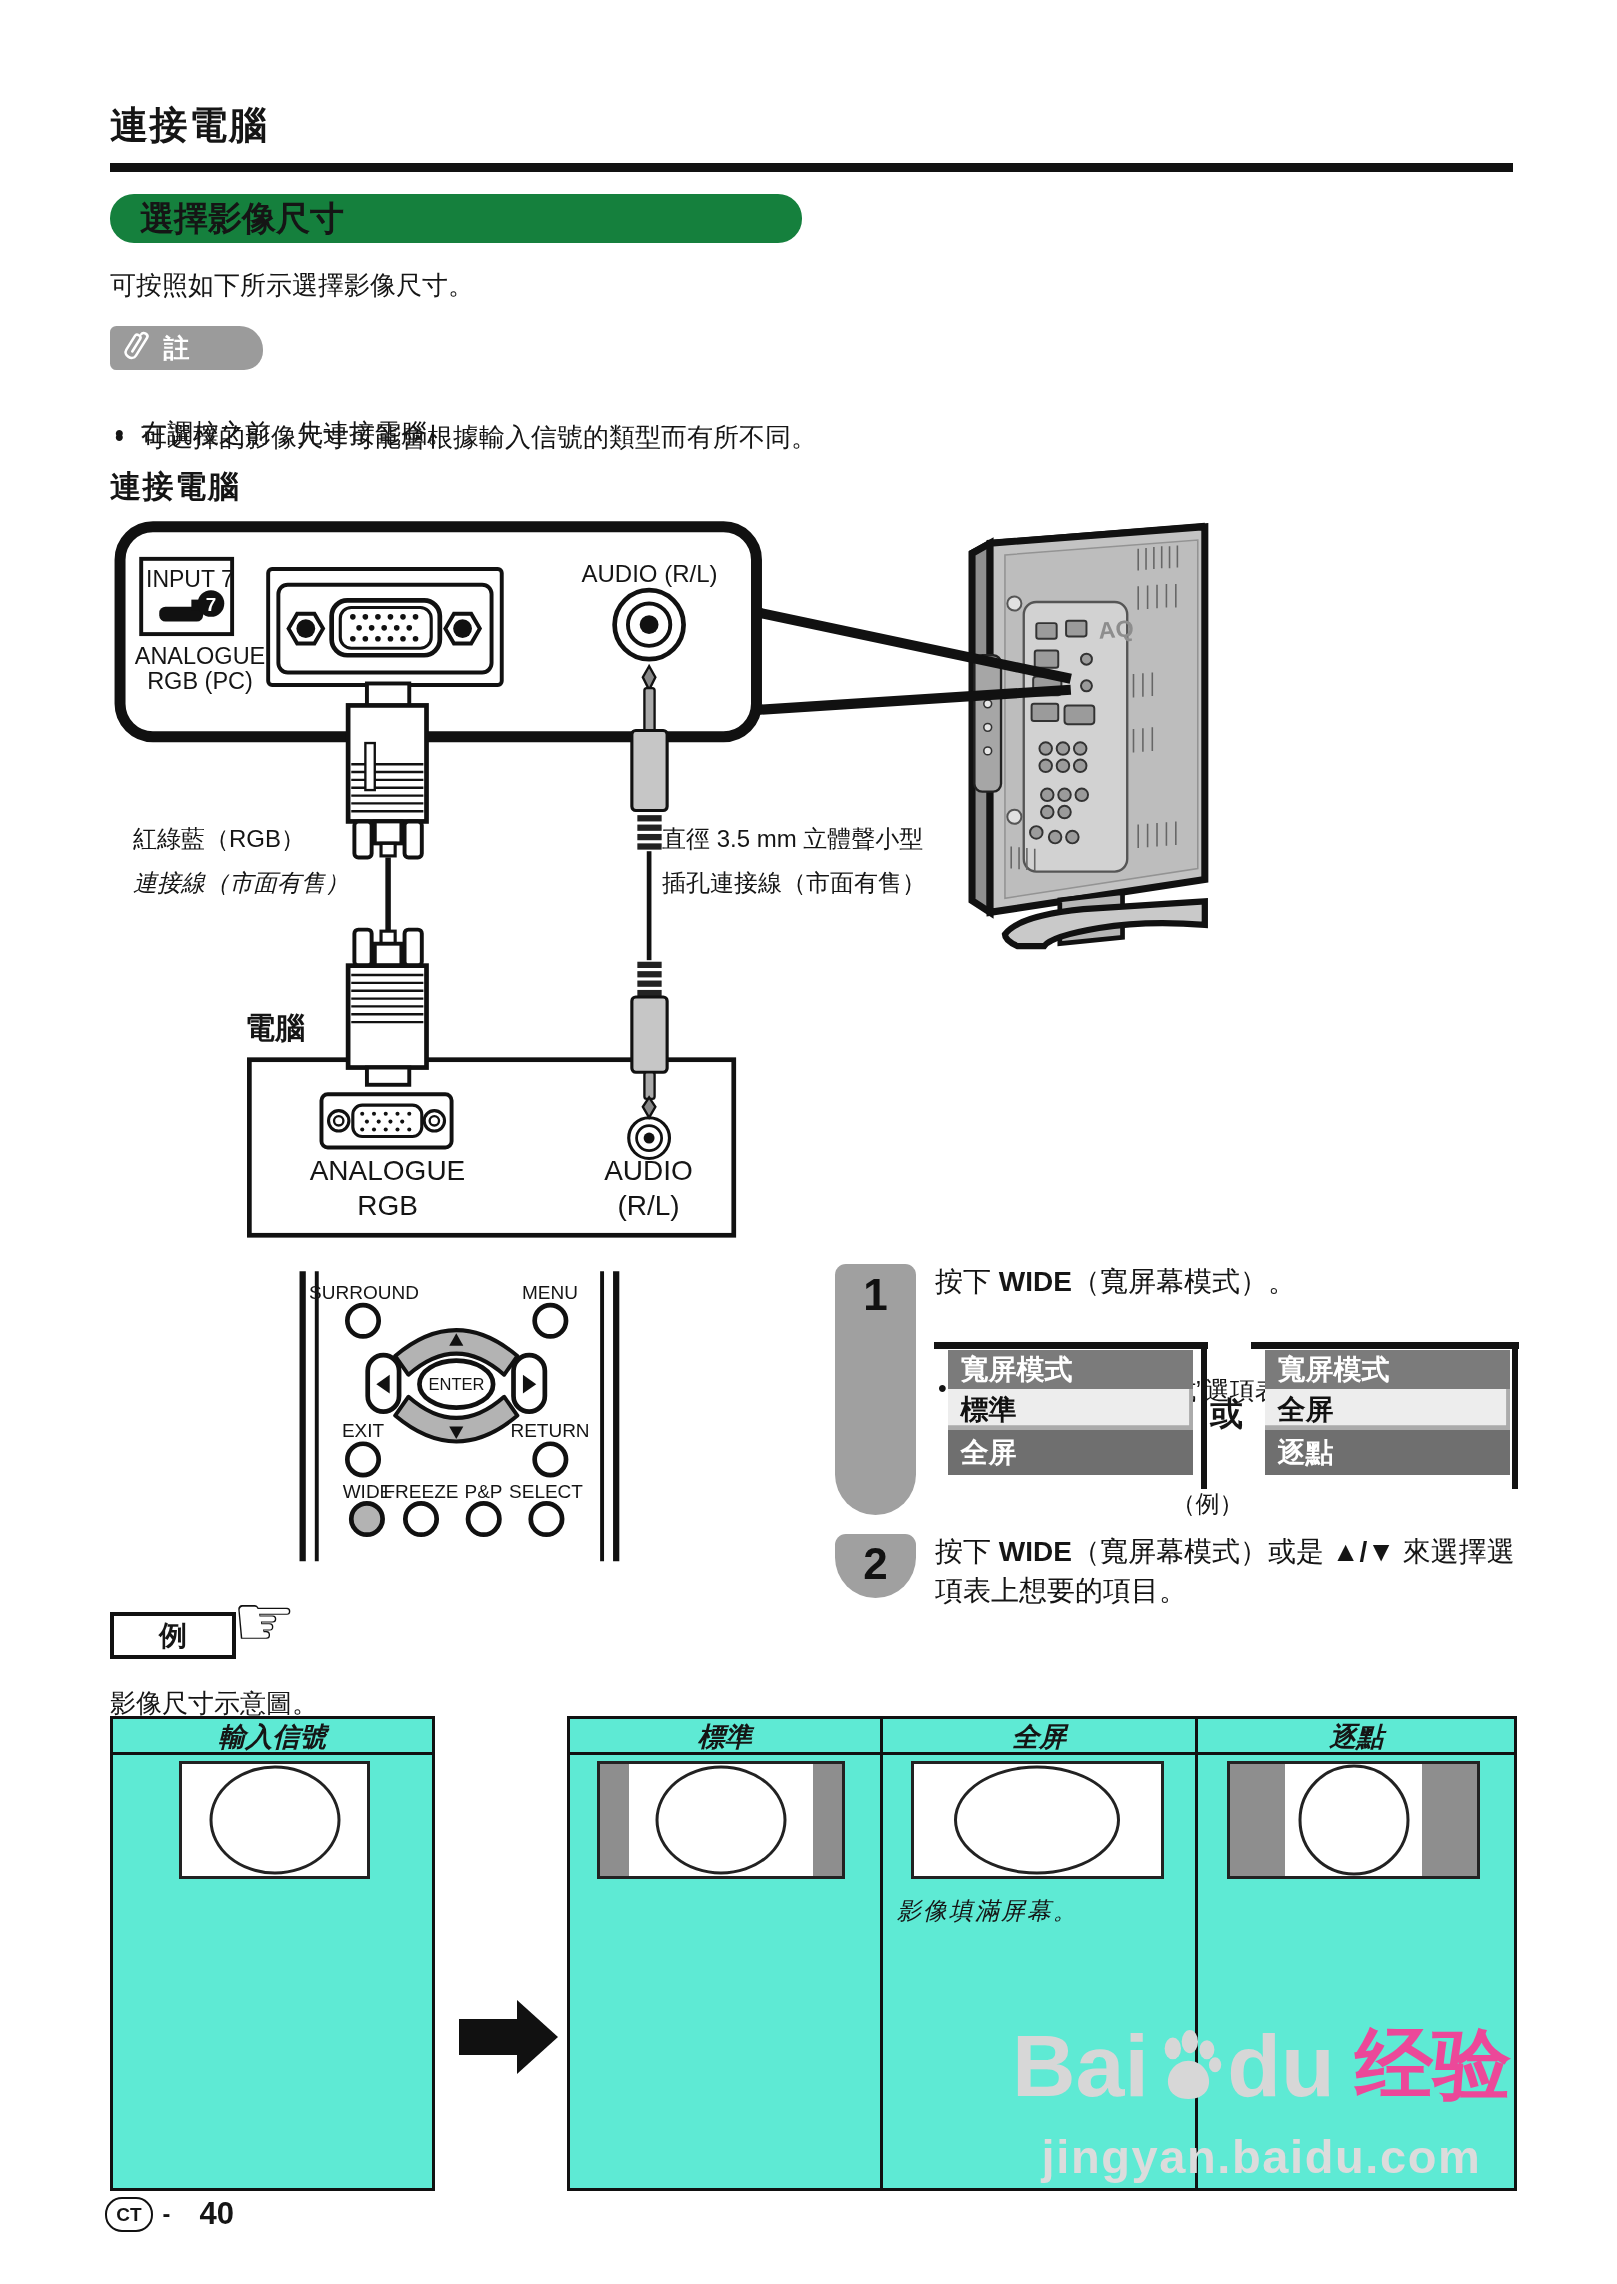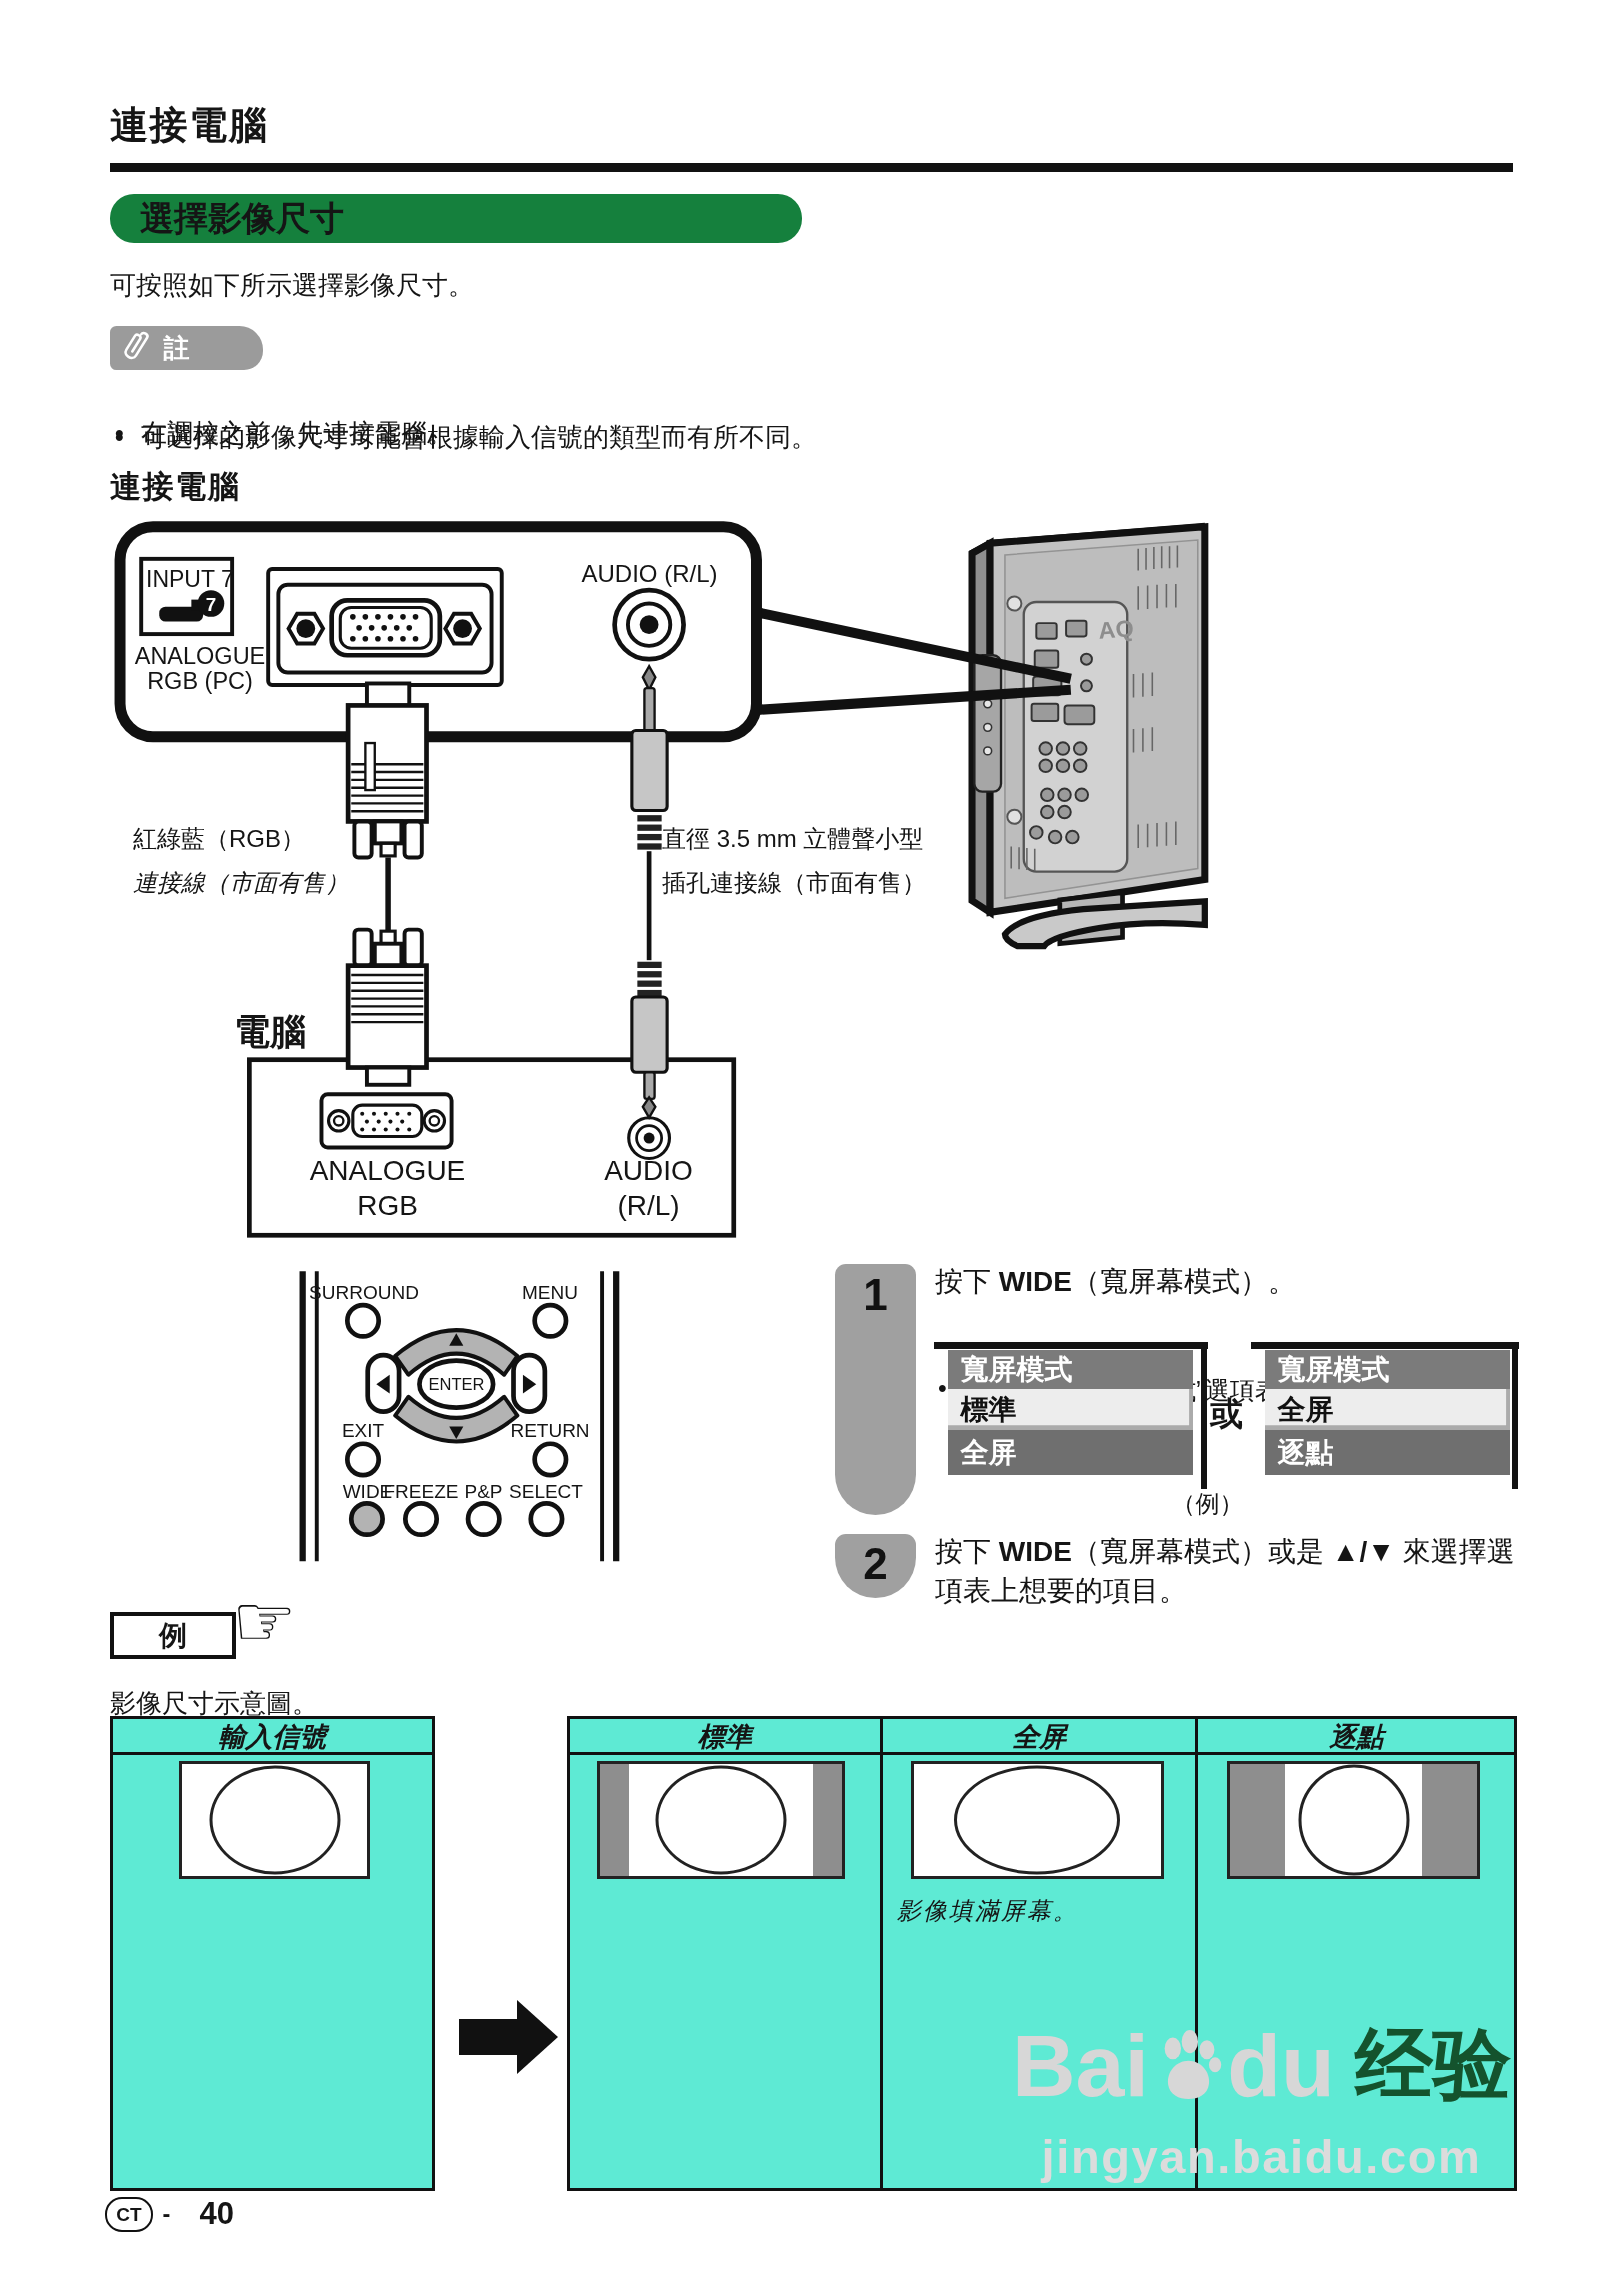--- a/index.html
+++ b/index.html
@@ -62,21 +62,21 @@
   
   .footer{display:flex;align-items:center;gap:9.4px;}
   .ct-oval{border:2.4px solid #111;border-radius:17px;width:44px;height:31px;line-height:31px;
            text-align:center;font-size:19px;font-weight:bold;}
   .dash{font-size:23.5px;font-weight:bold;}
   .pgnum{font-size:31px;font-weight:bold;margin-left:20px;}
   
   .watermark{pointer-events:none;color:#d7d7d7;text-align:center;}
   .wm-line1{display:flex;align-items:center;justify-content:center;gap:4.7px;font-weight:bold;}
   .wm-latin{font-size:88px;}
-  .wm-cjk{font-size:78px;color:#14532d;margin-left:15.7px;}
+  .wm-cjk{font-size:78px;color:#ec4899;margin-left:15.7px;}
   .wm-url{font-size:47px;font-weight:bold;color:#dcdcdc;margin-top:11px;letter-spacing:1.6px;}
 </style>
 </head>
 <body>
 
 <div class="page">
 
   <svg class="diagram-svg" width="1618" height="2284" viewBox="0 0 2064 2914">
 
     <g>
@@ -299,21 +299,21 @@
   <div class="abs dia-label-en" style="left:146px;top:566px;width:82px;text-align:center;font-size:23px;">INPUT 7</div>
   <div class="abs dia-label-en ctr" style="left:132px;top:643px;width:136px;font-size:23.5px;">ANALOGUE</div>
   <div class="abs dia-label-en ctr" style="left:132px;top:668px;width:136px;font-size:23.5px;">RGB (PC)</div>
   <div class="abs dia-label-en ctr" style="left:549px;top:560px;width:201px;font-size:24px;">AUDIO (R/L)</div>
 
   <div class="abs dia-label" style="left:133px;top:817px;">紅綠藍（RGB）</div>
   <div class="abs dia-label" style="left:133px;top:861px;font-style:italic;">連接線（市面有售）</div>
   <div class="abs dia-label" style="left:662px;top:817px;">直徑 3.5 mm 立體聲小型</div>
   <div class="abs dia-label" style="left:662px;top:861px;">插孔連接線（市面有售）</div>
 
-  <div class="abs b" style="left:234px;top:1008px;font-size:36px;">電腦</div>
+  <div class="abs b" style="left:245px;top:1008px;font-size:30px;">電腦</div>
   <div class="abs dia-label-en ctr" style="left:306px;top:1155px;width:163px;font-size:28px;">ANALOGUE</div>
   <div class="abs dia-label-en ctr" style="left:306px;top:1190px;width:163px;font-size:28px;">RGB</div>
   <div class="abs dia-label-en ctr" style="left:567px;top:1155px;width:163px;font-size:28px;">AUDIO</div>
   <div class="abs dia-label-en ctr" style="left:567px;top:1190px;width:163px;font-size:28px;">(R/L)</div>
 
   <div class="abs remote-label ctr" style="left:303px;top:1282px;width:122px;">SURROUND</div>
   <div class="abs remote-label ctr" style="left:495px;top:1282px;width:110px;">MENU</div>
   <div class="abs remote-label ctr" style="left:419px;top:1375px;width:75px;font-size:16.5px;">ENTER</div>
   <div class="abs remote-label ctr" style="left:308px;top:1420px;width:110px;">EXIT</div>
   <div class="abs remote-label ctr" style="left:495px;top:1420px;width:110px;">RETURN</div>

